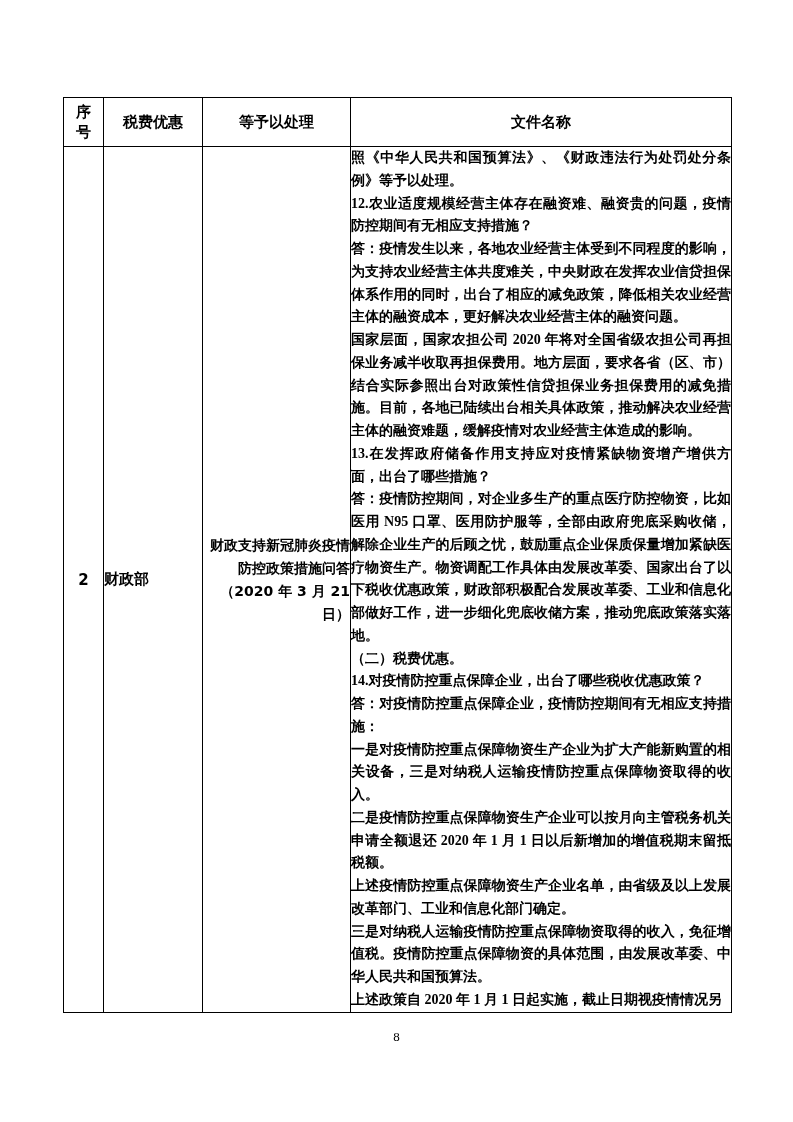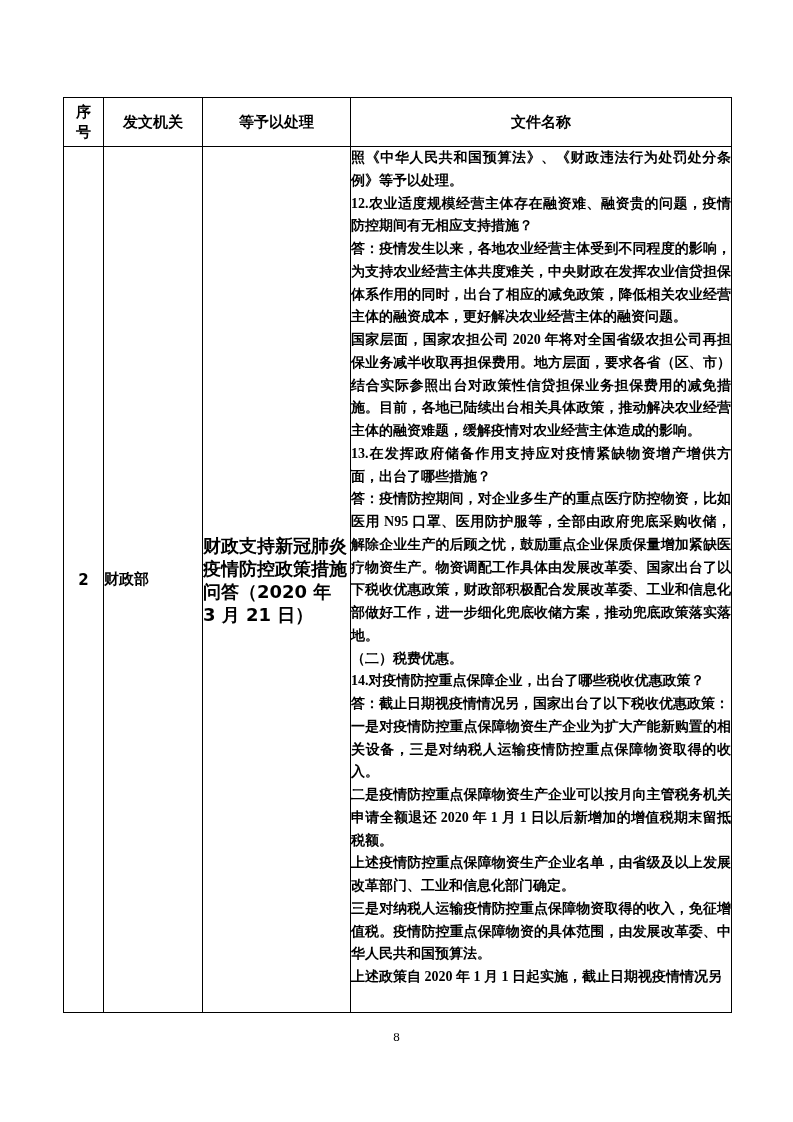--- a/index.html
+++ b/index.html
@@ -43,23 +43,23 @@
     font-size: 15px;
     padding-bottom: 68px;
   }
   .cell-agency {
     text-align: left;
     vertical-align: middle;
     font-size: 15px;
     padding-bottom: 78px;
   }
   .cell-title {
-    text-align: left;
+    text-align: right;
     vertical-align: middle;
-    font-size: 18px;
+    font-size: 14px;
     line-height: 23px;
     padding: 0 5px 118px 5px;
     margin-left: 28px;
   }
   .cell-content {
     vertical-align: top;
     font-size: 14px;
     line-height: 22.75px;
     padding: 3px 5px 0 6px;
   }
@@ -90,41 +90,41 @@
       <col style="width:40px">
       <col style="width:99px">
       <col style="width:148px">
       <col style="width:381px">
     </colgroup>
     <thead>
       <tr>
         <th>
           <div class="th-index-inner">序号</div>
         </th>
-        <th>发文机关</th>
+        <th>税费优惠</th>
         <th>等予以处理</th>
         <th>文件名称</th>
       </tr>
     </thead>
     <tbody>
       <tr>
         <td class="cell-index">2</td>
         <td class="cell-agency">财政部</td>
         <td class="cell-title">财政支持新冠肺炎疫情防控政策措施问答（2020 年 3 月 21 日）</td>
         <td class="cell-content">
           <div>
               <p>照《中华人民共和国预算法》、《财政违法行为处罚处分条例》等予以处理。</p>
               <p>12.农业适度规模经营主体存在融资难、融资贵的问题，疫情防控期间有无相应支持措施？</p>
               <p>答：疫情发生以来，各地农业经营主体受到不同程度的影响，为支持农业经营主体共度难关，中央财政在发挥农业信贷担保体系作用的同时，出台了相应的减免政策，降低相关农业经营主体的融资成本，更好解决农业经营主体的融资问题。</p>
               <p>国家层面，国家农担公司 2020 年将对全国省级农担公司再担保业务减半收取再担保费用。地方层面，要求各省（区、市）结合实际参照出台对政策性信贷担保业务担保费用的减免措施。目前，各地已陆续出台相关具体政策，推动解决农业经营主体的融资难题，缓解疫情对农业经营主体造成的影响。</p>
               <p>13.在发挥政府储备作用支持应对疫情紧缺物资增产增供方面，出台了哪些措施？</p>
               <p>答：疫情防控期间，对企业多生产的重点医疗防控物资，比如医用 N95 口罩、医用防护服等，全部由政府兜底采购收储，解除企业生产的后顾之忧，鼓励重点企业保质保量增加紧缺医疗物资生产。物资调配工作具体由发展改革委、国家出台了以下税收优惠政策，财政部积极配合发展改革委、工业和信息化部做好工作，进一步细化兜底收储方案，推动兜底政策落实落地。</p>
               <p>（二）税费优惠。</p>
               <p>14.对疫情防控重点保障企业，出台了哪些税收优惠政策？</p>
-              <p>答：截止日期视疫情情况另，国家出台了以下税收优惠政策：</p>
+              <p>答：对疫情防控重点保障企业，疫情防控期间有无相应支持措施：</p>
               <p>一是对疫情防控重点保障物资生产企业为扩大产能新购置的相关设备，三是对纳税人运输疫情防控重点保障物资取得的收入。</p>
               <p>二是疫情防控重点保障物资生产企业可以按月向主管税务机关申请全额退还 2020 年 1 月 1 日以后新增加的增值税期末留抵税额。</p>
               <p>上述疫情防控重点保障物资生产企业名单，由省级及以上发展改革部门、工业和信息化部门确定。</p>
               <p>三是对纳税人运输疫情防控重点保障物资取得的收入，免征增值税。疫情防控重点保障物资的具体范围，由发展改革委、中华人民共和国预算法。</p>
               <p>上述政策自 2020 年 1 月 1 日起实施，截止日期视疫情情况另</p>
             </div>
         </td>
       </tr>
     </tbody>
   </table>

